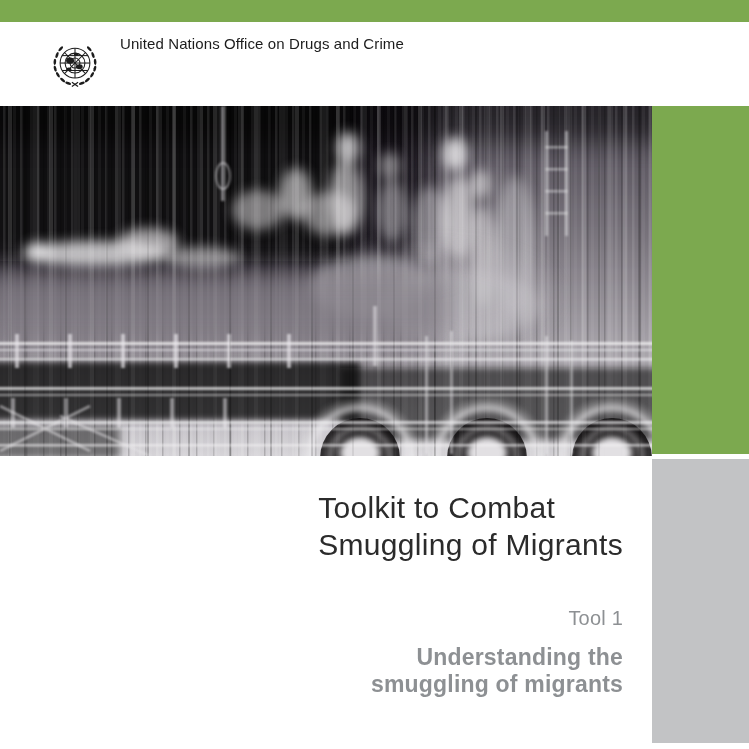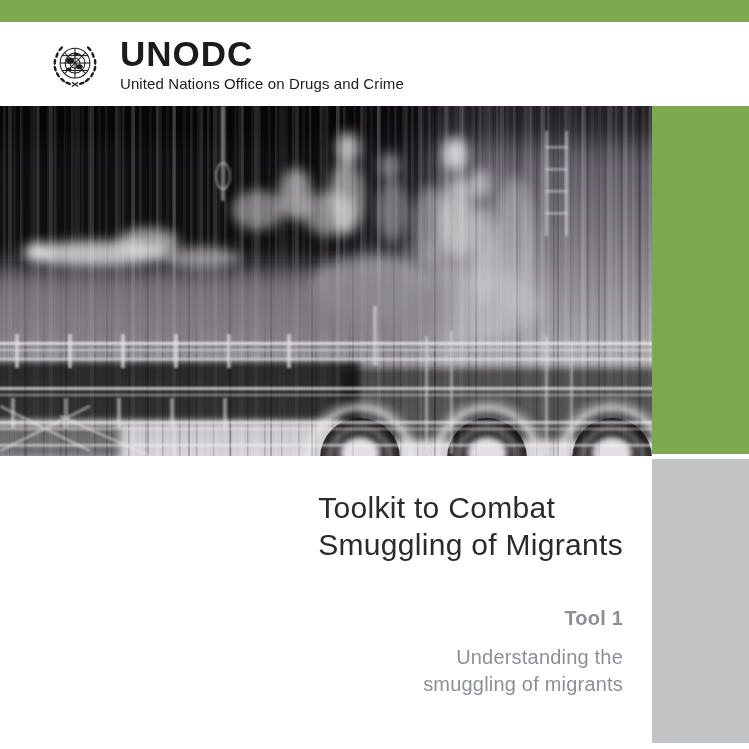--- a/index.html
+++ b/index.html
@@ -33,26 +33,26 @@
     position:absolute;left:652px;top:459px;width:97px;height:284px;
     background:var(--panel-gray,#c2c3c5);
   }
   .title{
     position:absolute;top:489px;right:126px;text-align:left;
     font-size:30px;line-height:37px;font-weight:400;
     color:var(--title-text,#2b2b2b);letter-spacing:0.3px;
   }
   .tool{
     position:absolute;top:607px;right:126px;
-    font-size:20px;font-weight:700;color:var(--muted-text,#8d9093);
+    font-size:20px;font-weight:400;color:var(--muted-text,#8d9093);
     letter-spacing:0.2px;
   }
   .subtitle{
     position:absolute;top:644px;right:126px;text-align:right;
-    font-size:20px;line-height:27px;font-weight:400;
+    font-size:23px;line-height:27px;font-weight:700;
     color:var(--muted-text,#8d9093);letter-spacing:0.2px;
   }
 </style>
 </head>
 <body>
 
 <div class="page">
 
   <div class="top-band"></div>
 
@@ -88,21 +88,20 @@
         <ellipse cx="77.5" cy="61" rx="5" ry="2.1" transform="rotate(122 77.5 61)"></ellipse>
         <ellipse cx="70" cy="69.5" rx="5" ry="2.1" transform="rotate(140 70 69.5)"></ellipse>
         <ellipse cx="61" cy="74.5" rx="5" ry="2.1" transform="rotate(160 61 74.5)"></ellipse>
       </g>
       <g stroke="#1c1c1c" stroke-width="2" fill="none">
         <line x1="45" y1="80" x2="55" y2="73"></line>
         <line x1="55" y1="80" x2="45" y2="73"></line>
       </g>
     </svg>
     <div class="org">
-      <div class="acronym">UNODC</div>
       <div class="orgname">United Nations Office on Drugs and Crime</div>
     </div>
   </header>
 
   <div class="photo">
     <svg width="652" height="350" viewBox="0 0 652 350" aria-hidden="true">
       <defs>
         <linearGradient id="bgGrad" x1="0" y1="0" x2="0" y2="1">
           <stop offset="0" stop-color="#17131a"></stop>
           <stop offset="0.38" stop-color="#201c24"></stop>

